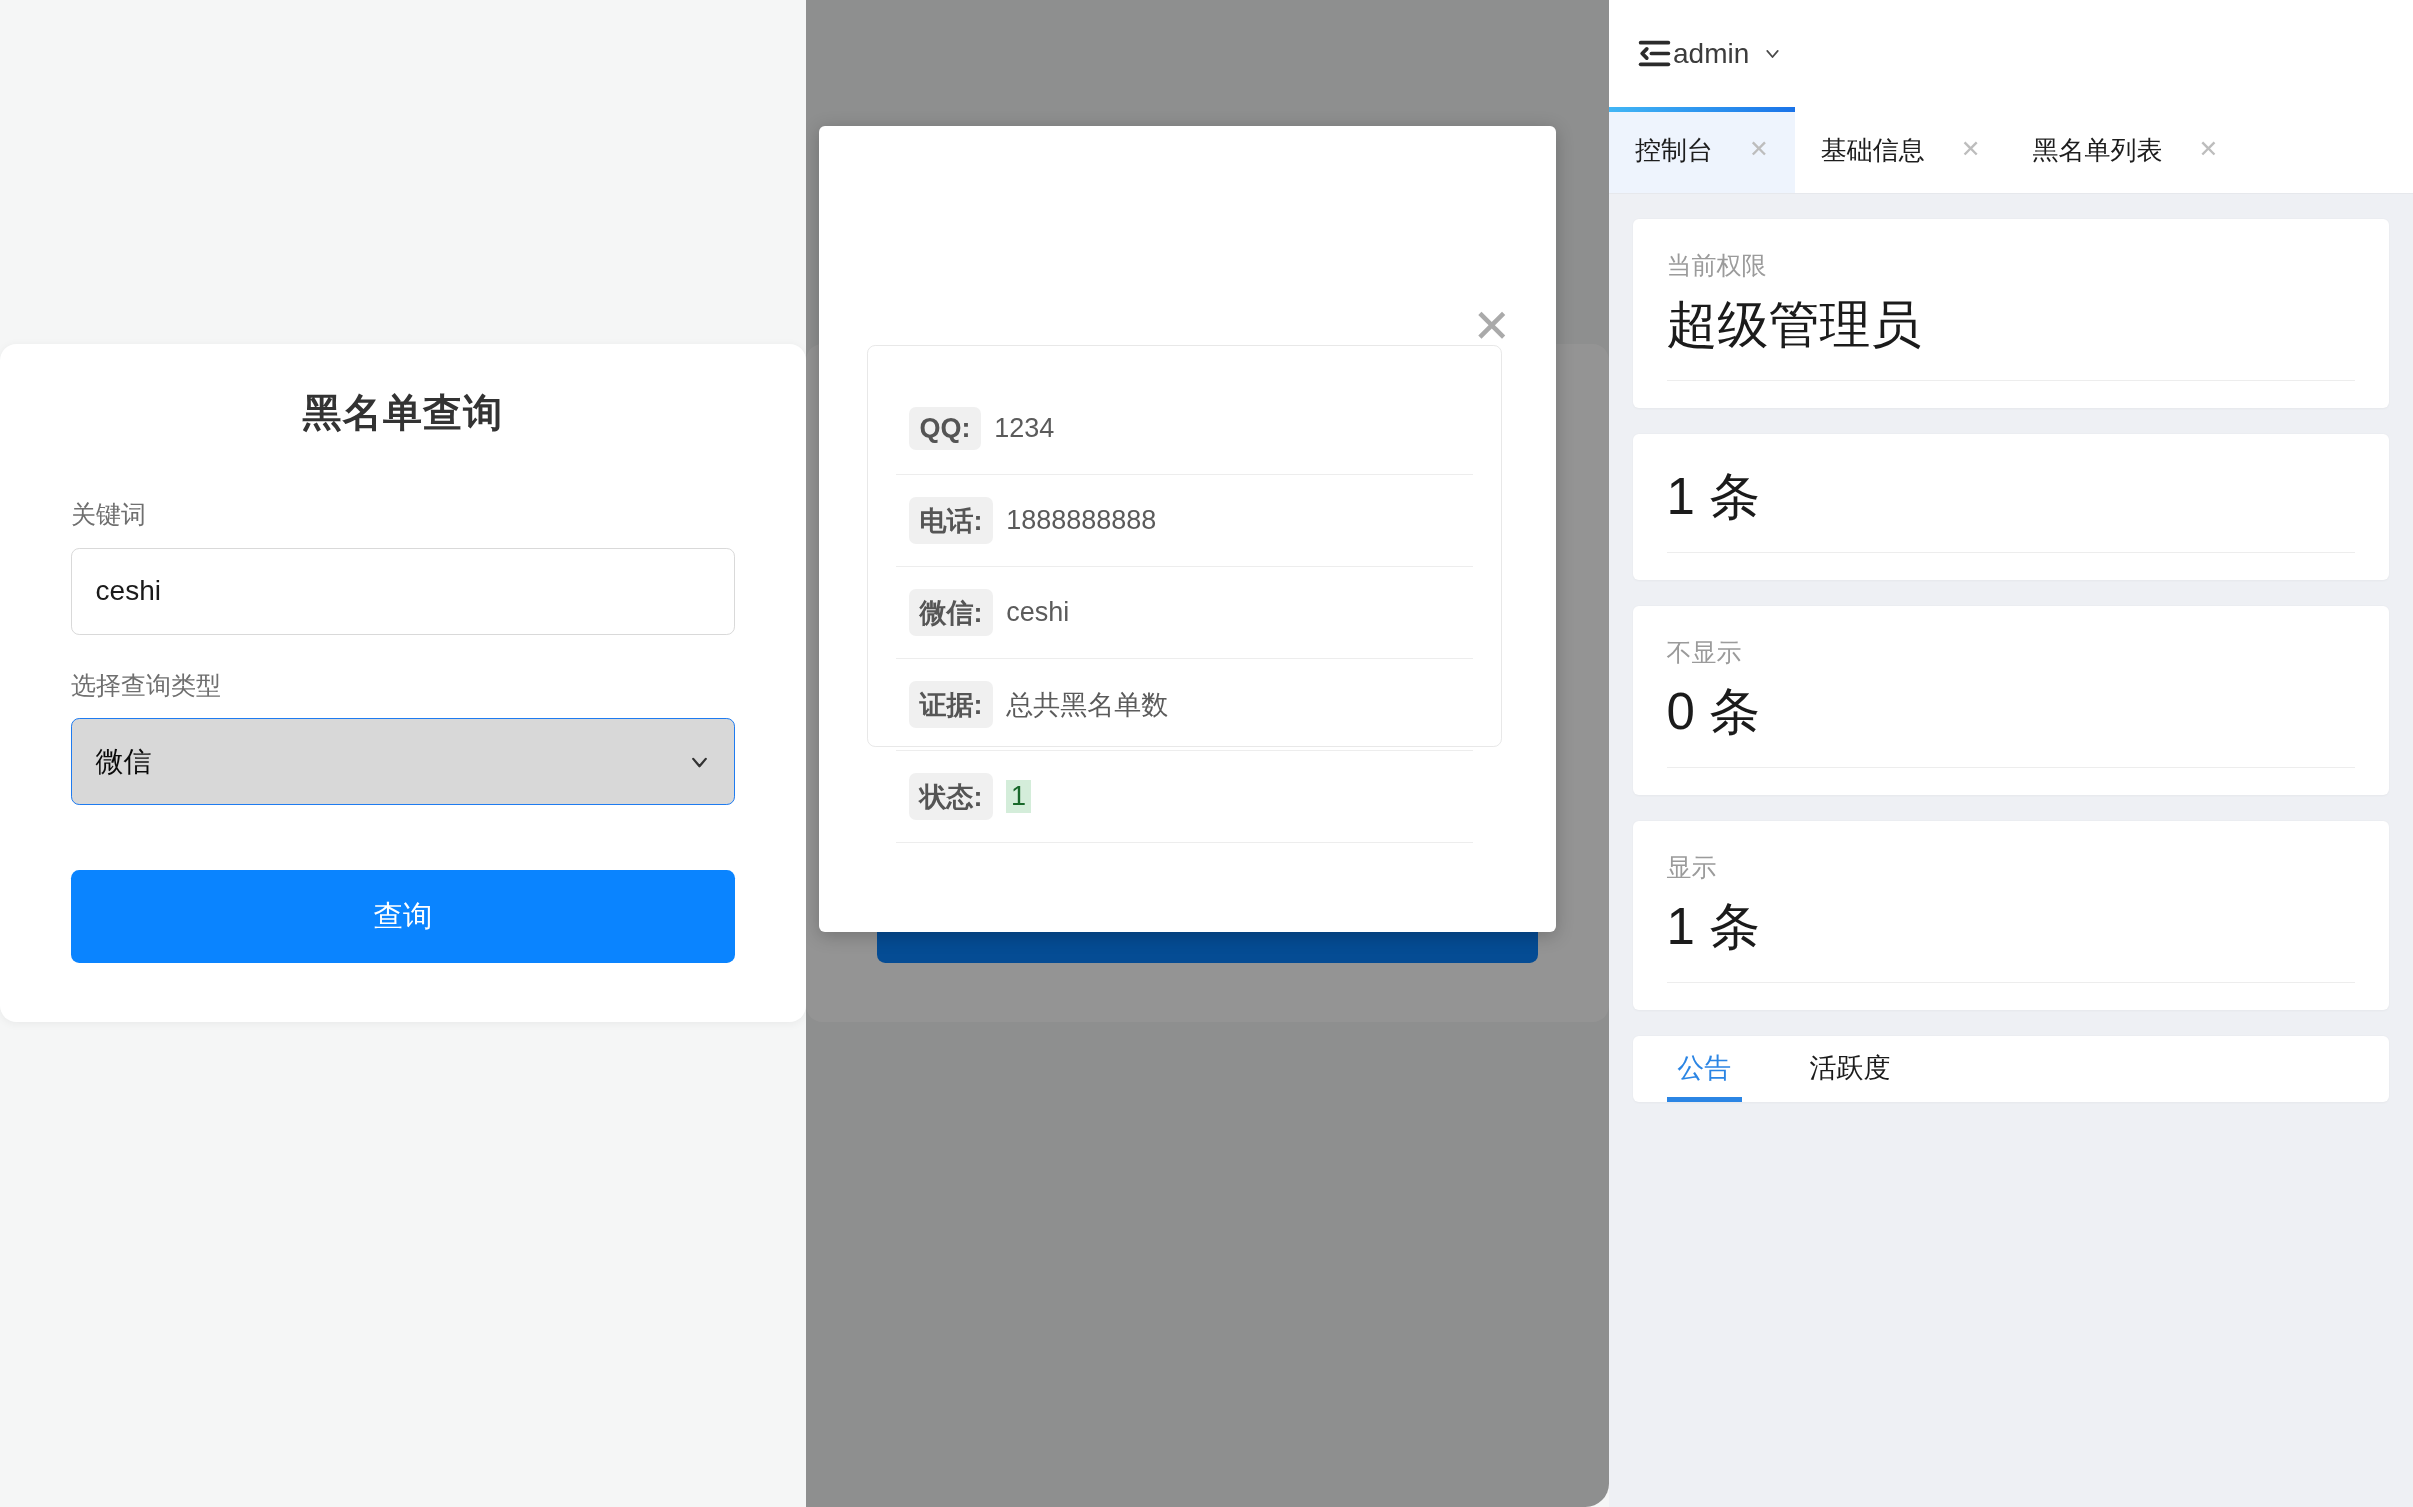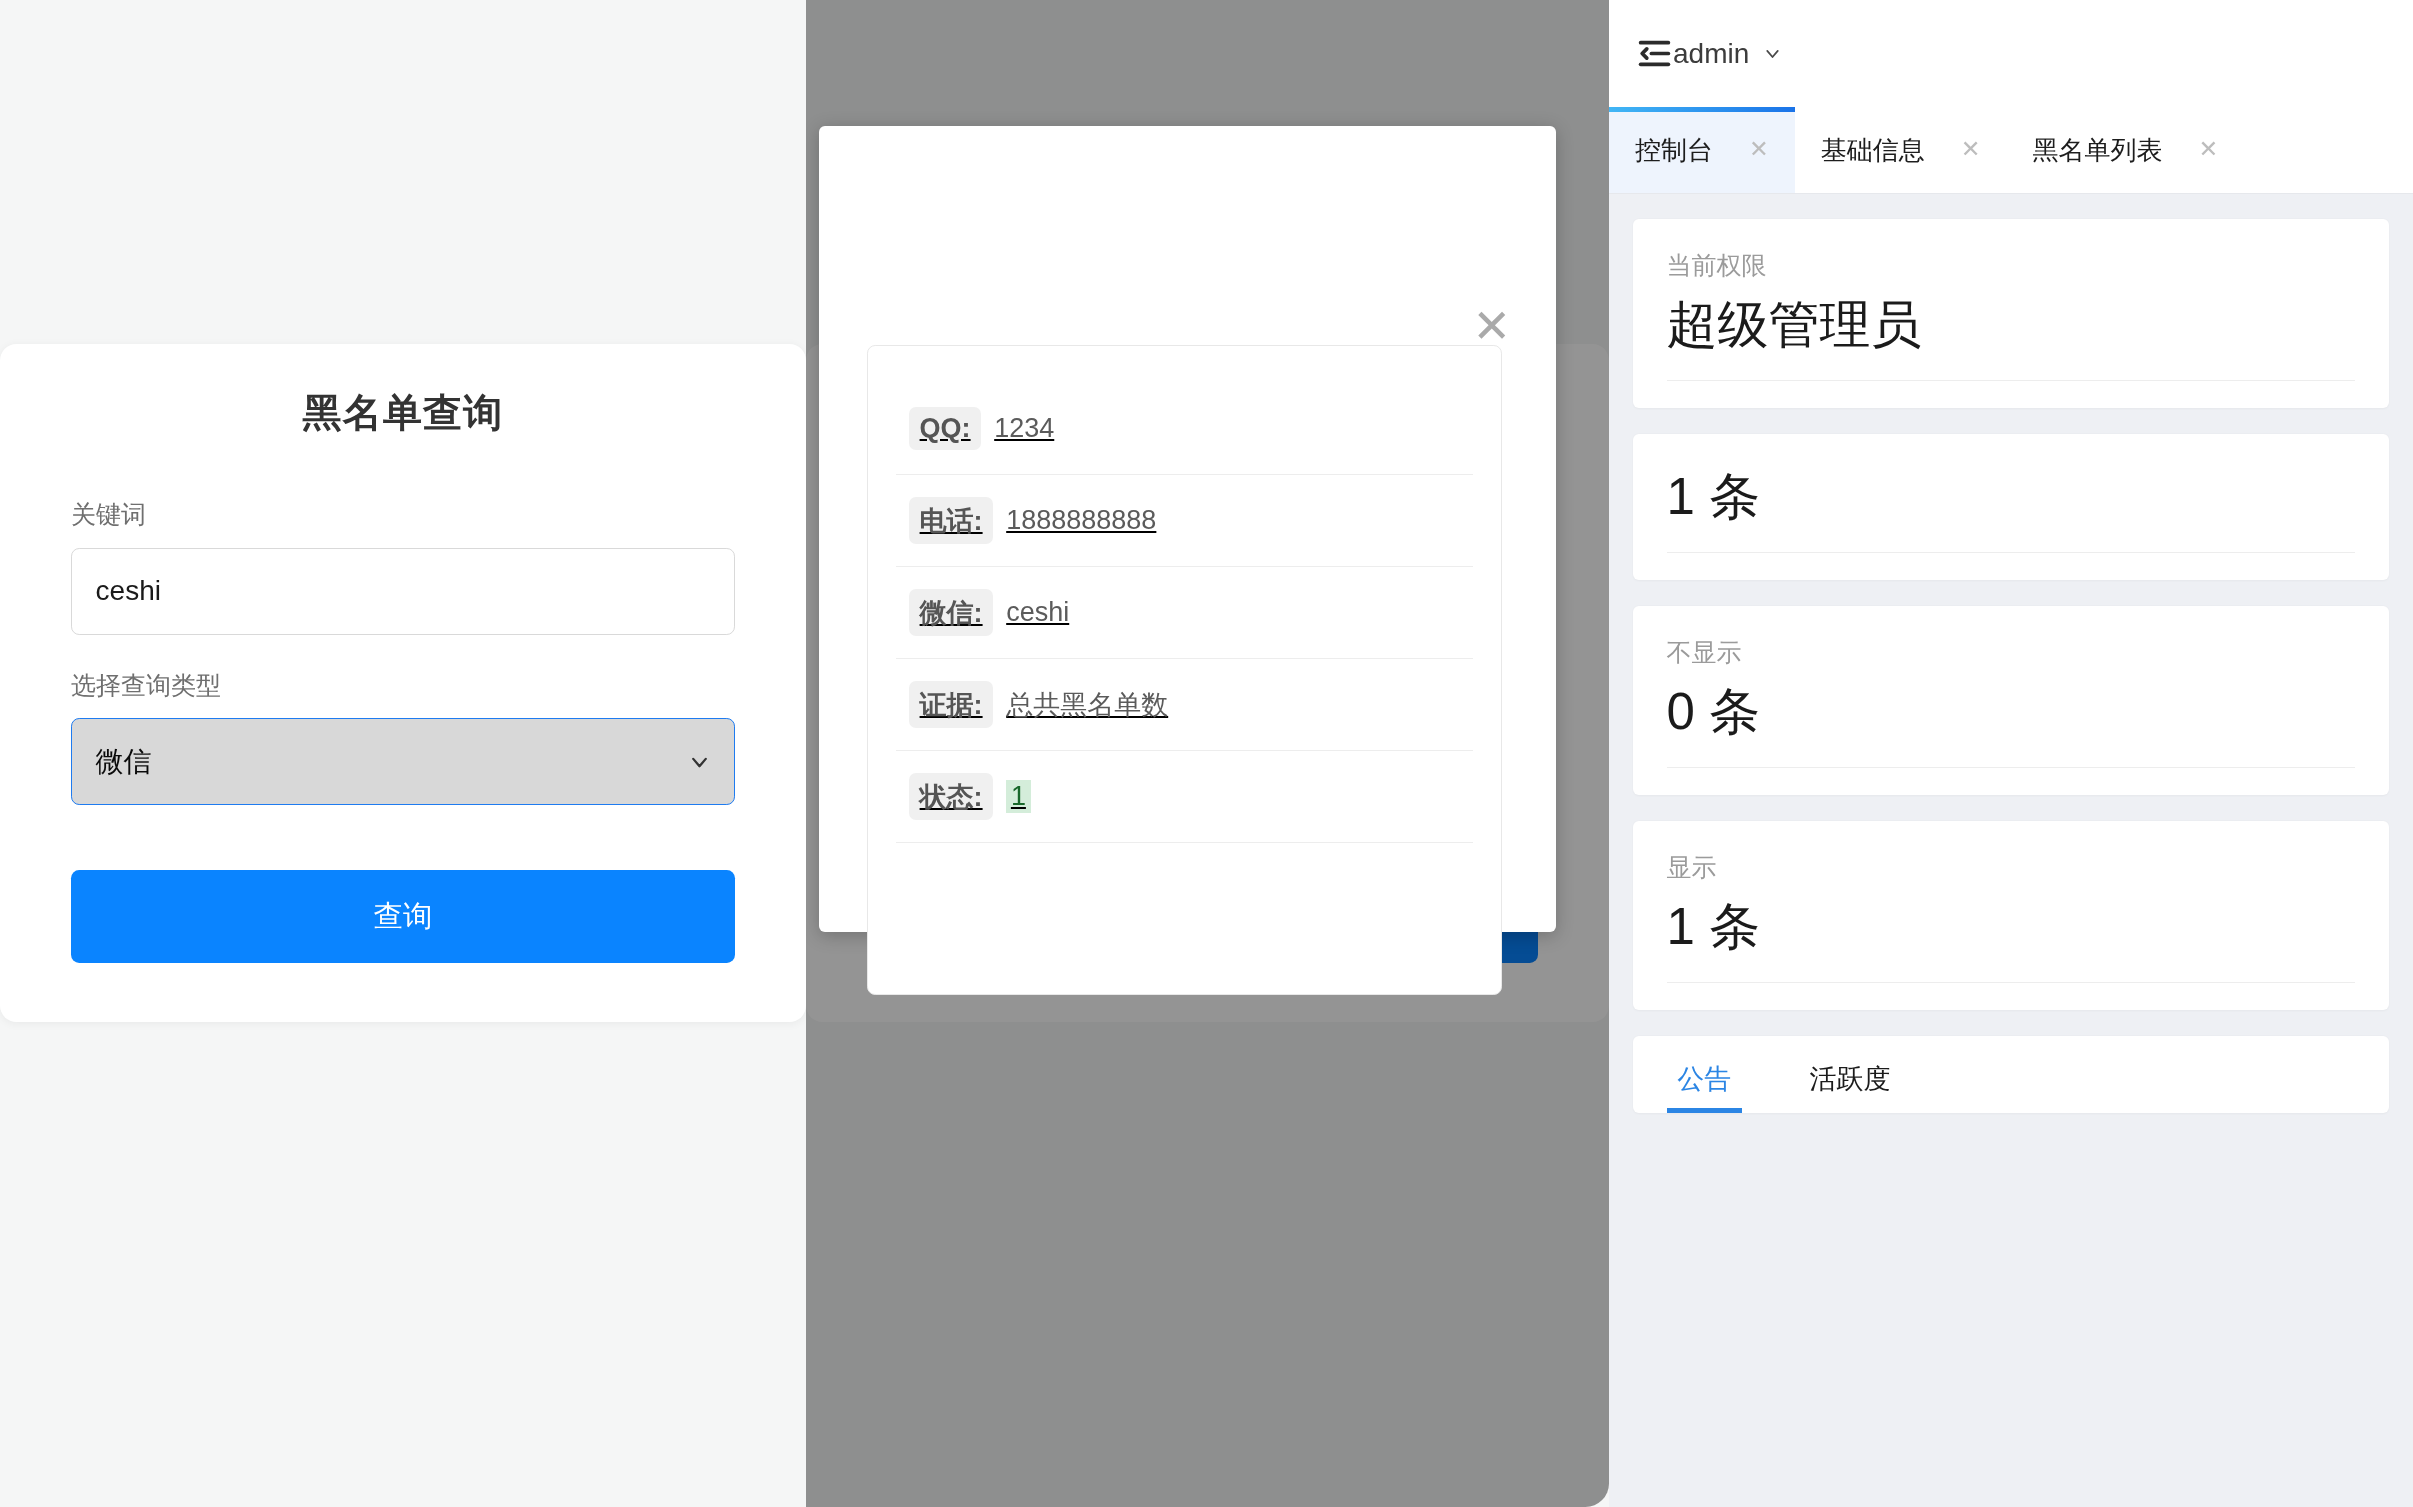--- a/index.html
+++ b/index.html
@@ -120,26 +120,25 @@
   .modal-close {
     position: absolute; right: 45px; top: 177px;
     font-size: 46px; font-weight: bold;
     color: #aaaaaa; line-height: 1;
     cursor: pointer;
     z-index: 5;
   }
   .modal-body {
     position: absolute;
     left: 48px; top: 219px;
-    width: 635px; height: 650px;
+    width: 635px; height: 402px;
     background: #ffffff;
     border: 1.2px solid #e8e8e8;
     border-radius: 8.2px;
     padding: 37px 28px;
-    text-decoration: underline;
   }
   .detail-row {
     display: flex;
     align-items: center;
     height: 92px;
     border-bottom: 1.2px solid #ededed;
     padding-left: 13px;
   }
   .detail-key {
     background: #f0f0f0;
@@ -229,21 +228,21 @@
     font-size: 51px;
     color: #1b1b1b;
     padding-bottom: 20px;
     border-bottom: 1.2px solid #ededed;
     white-space: nowrap;
   }
   .bottom-card {
     background: #ffffff;
     border-radius: 5.9px;
     padding: 0 34px;
-    height: 77px;
+    height: 66px;
     display: flex;
     align-items: flex-end;
     box-shadow: 0 0.6px 2.4px rgba(0,0,0,0.04);
   }
   .btab {
     position: relative;
     font-size: 27px;
     color: #1b1b1b;
     padding: 0 10.6px 16.5px 10.6px;
     margin-right: 57px;

